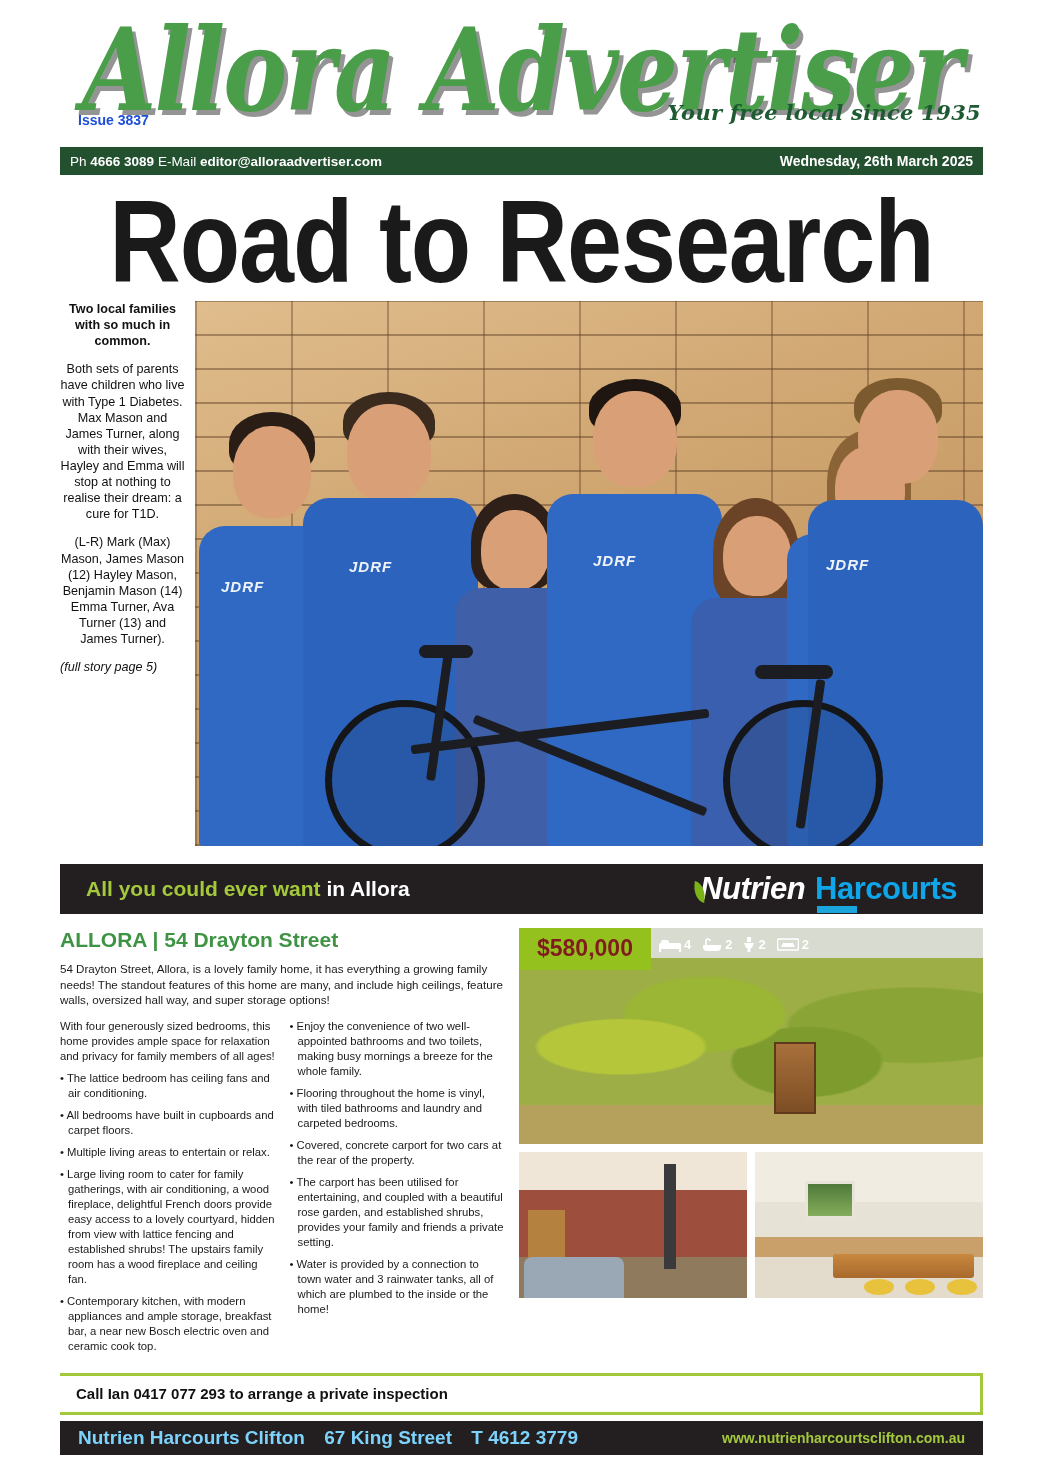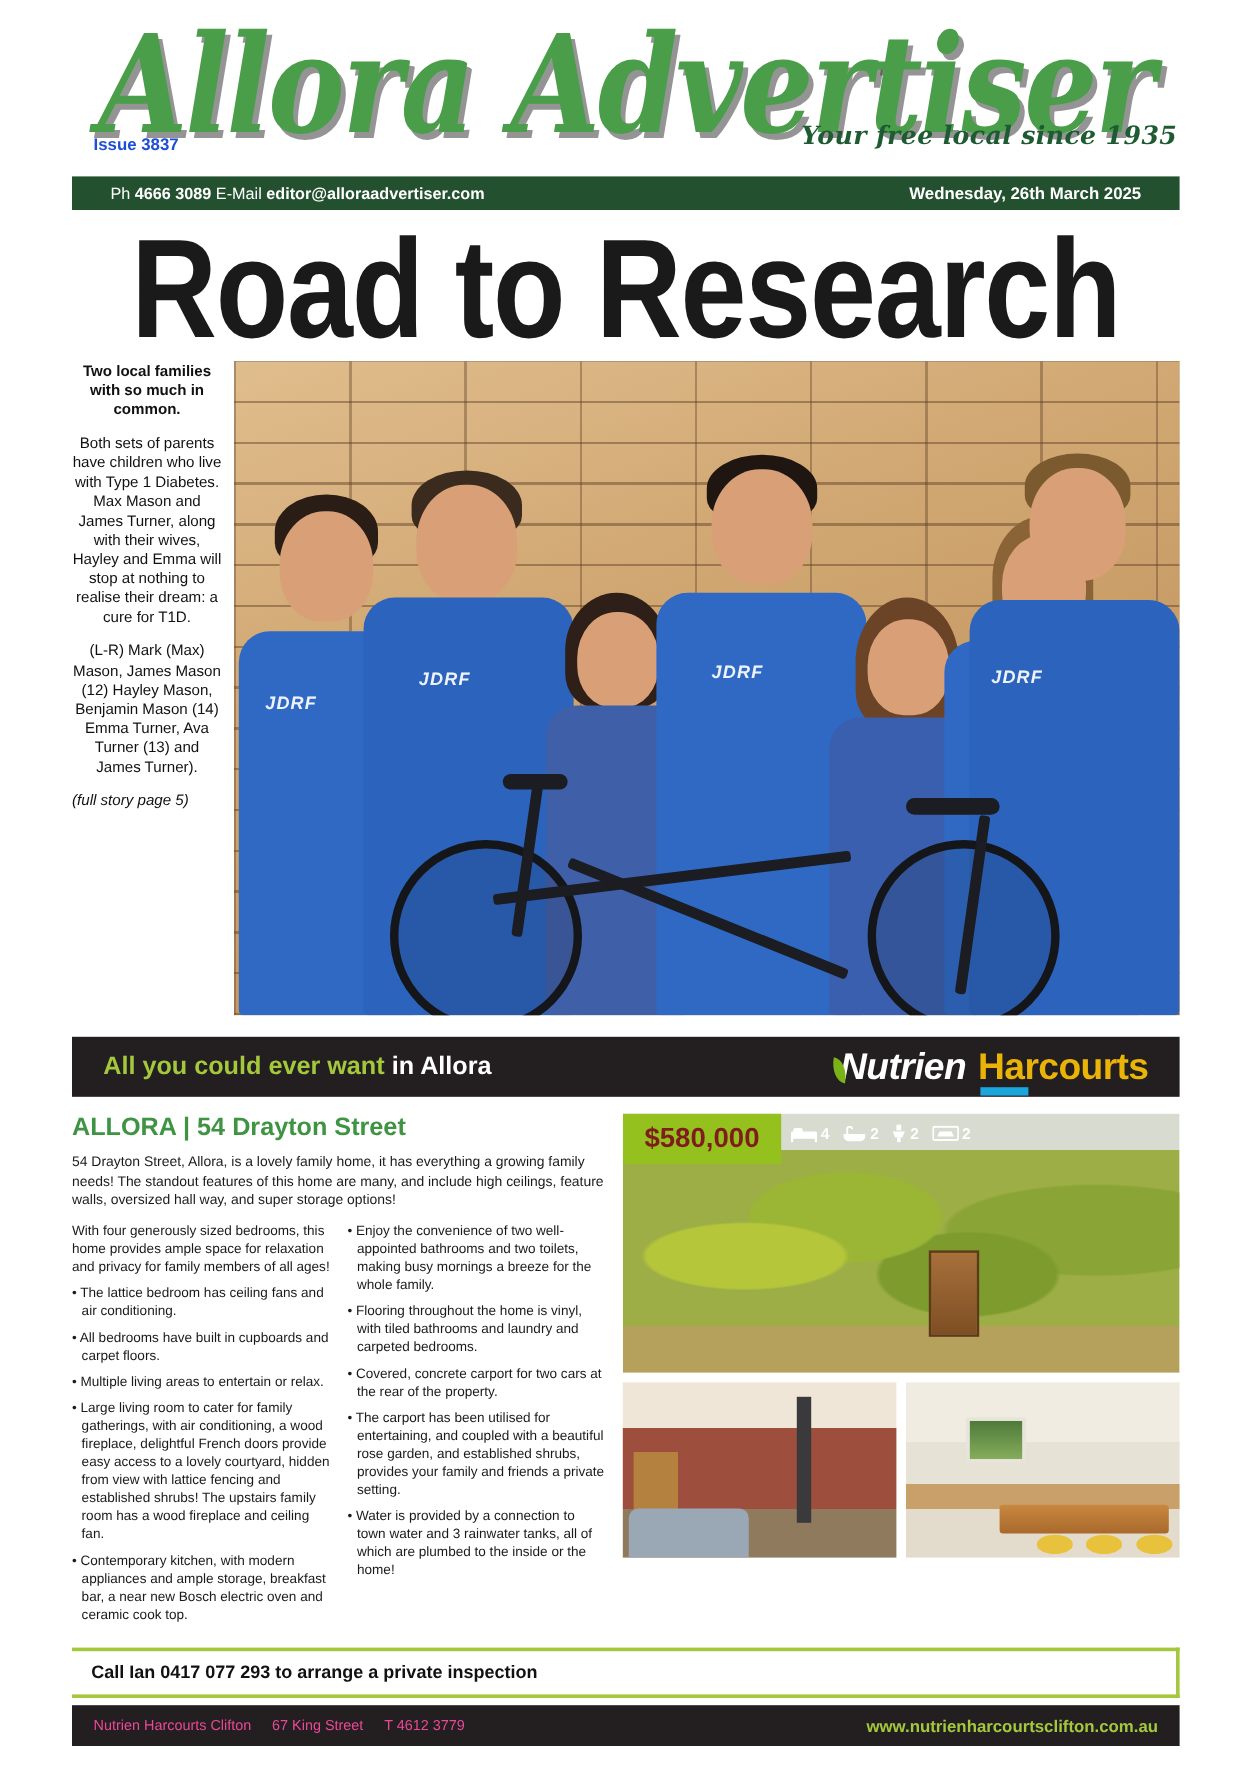--- a/index.html
+++ b/index.html
@@ -28,21 +28,21 @@
   }
   .issue {
     position: absolute; left: 18px; top: 112px;
     font-size: 14px; font-weight: 600; color: #1d4ed8;
   }
 
   
   .infobar {
     margin-top: 32px; height: 28px; background: #23502f; color: #fff;
     display: flex; align-items: center; justify-content: space-between;
-    padding: 0 32px; font-size: 13.5px;
+    padding: 0 10px; font-size: 13.5px;
   }
   .infobar .left b { font-weight: 700; }
   .infobar .right { font-weight: 700; font-size: 14px; }
 
   
   .headline {
     text-align: center; font-family: "Liberation Sans", sans-serif;
     font-size: 96px; font-weight: 700; color: #1a1a1a;
     letter-spacing: -1px; line-height: 1.0;
     margin-top: 8px; transform: scale(1.03, 1.22); transform-origin: center top;
@@ -81,21 +81,21 @@
   
   .ad { margin-top: 18px; }
   .ad-header { height: 50px; background: #231f20; display: flex; align-items: center;
                justify-content: space-between; padding: 0 26px; }
   .ad-header .slogan { font-size: 21px; font-weight: 700; color: #fff; }
   .ad-header .slogan .hl { color: #a4c83c; }
   .logo { display: flex; align-items: center; gap: 10px; }
   .logo .nutrien { color:#fff; font-style: italic; font-weight: 700; font-size: 31px; letter-spacing: -.5px; }
   .logo .leaf { display:inline-block; width: 13px; height: 20px; background:#7ab317;
                 border-radius: 0 100% 0 100%; transform: rotate(10deg); margin-right:-6px; vertical-align: -3px;}
-  .logo .harcourts { position: relative; color:#eab308; font-weight: 700; font-size: 31px; letter-spacing: -.5px; }
+  .logo .harcourts { position: relative; color:#0ea5e9; font-weight: 700; font-size: 31px; letter-spacing: -.5px; }
   .logo .harcourts::after { content:""; position:absolute; left:2px; bottom:-6px; width:40px; height:7px; background:#1ba5dd; }
 
   .ad-body { display: flex; gap: 14px; padding-top: 14px; }
   .ad-left { width: 445px; }
   .ad-right { flex: 1; }
   .prop-title { font-size: 21px; font-weight: 700; color: #3f9444; margin-bottom: 9px; }
   .prop-intro { font-size: 11.6px; line-height: 1.34; color: #1a1a1a; margin-bottom: 11px; }
   .bullets { display: flex; gap: 14px; font-size: 11.3px; line-height: 1.33; color: #1a1a1a; }
   .bullets ul { list-style: none; }
   .bullets li { margin-bottom: 7px; padding-left: 8px; text-indent: -8px; }
@@ -139,21 +139,21 @@
   .kitchen .win { position:absolute; left:22%; top:20%; width:22%; height:26%;
                   background:linear-gradient(180deg,#4e7a3a,#86ad5c); border:3px solid #e8e4da; }
   .kitchen .bar { position:absolute; left:34%; bottom:14%; width:62%; height:16%;
                   background:linear-gradient(180deg,#c8883f,#a9692c); border-radius:3px; }
   .kitchen .stool { position:absolute; bottom:2%; width:30px; height:16px; background:#e8c23c; border-radius:50%; }
 
   .cta { margin-top: 12px; border: 3px solid #a4c83c; border-left: 0; padding: 9px 0 9px 16px; }
   .cta span { font-size: 15px; font-weight: 700; color: #111; }
   .ad-footer { margin-top: 6px; height: 34px; background: #231f20; display:flex; align-items:center;
                justify-content: space-between; padding: 0 18px; }
-  .ad-footer .contact { color:#ec4899; font-size: 12px; font-weight: 400; }
+  .ad-footer .contact { color:#7dd3fc; font-size: 19px; font-weight: 700; }
   .ad-footer .contact em { font-style: normal; margin-left: 14px; }
   .ad-footer .web { color:#a4c83c; font-size: 14px; font-weight: 700; }
 </style>
 </head>
 <body>
 
 <div class="page">
 
   <div class="masthead">
     <div class="masthead-title">Allora Advertiser</div>

